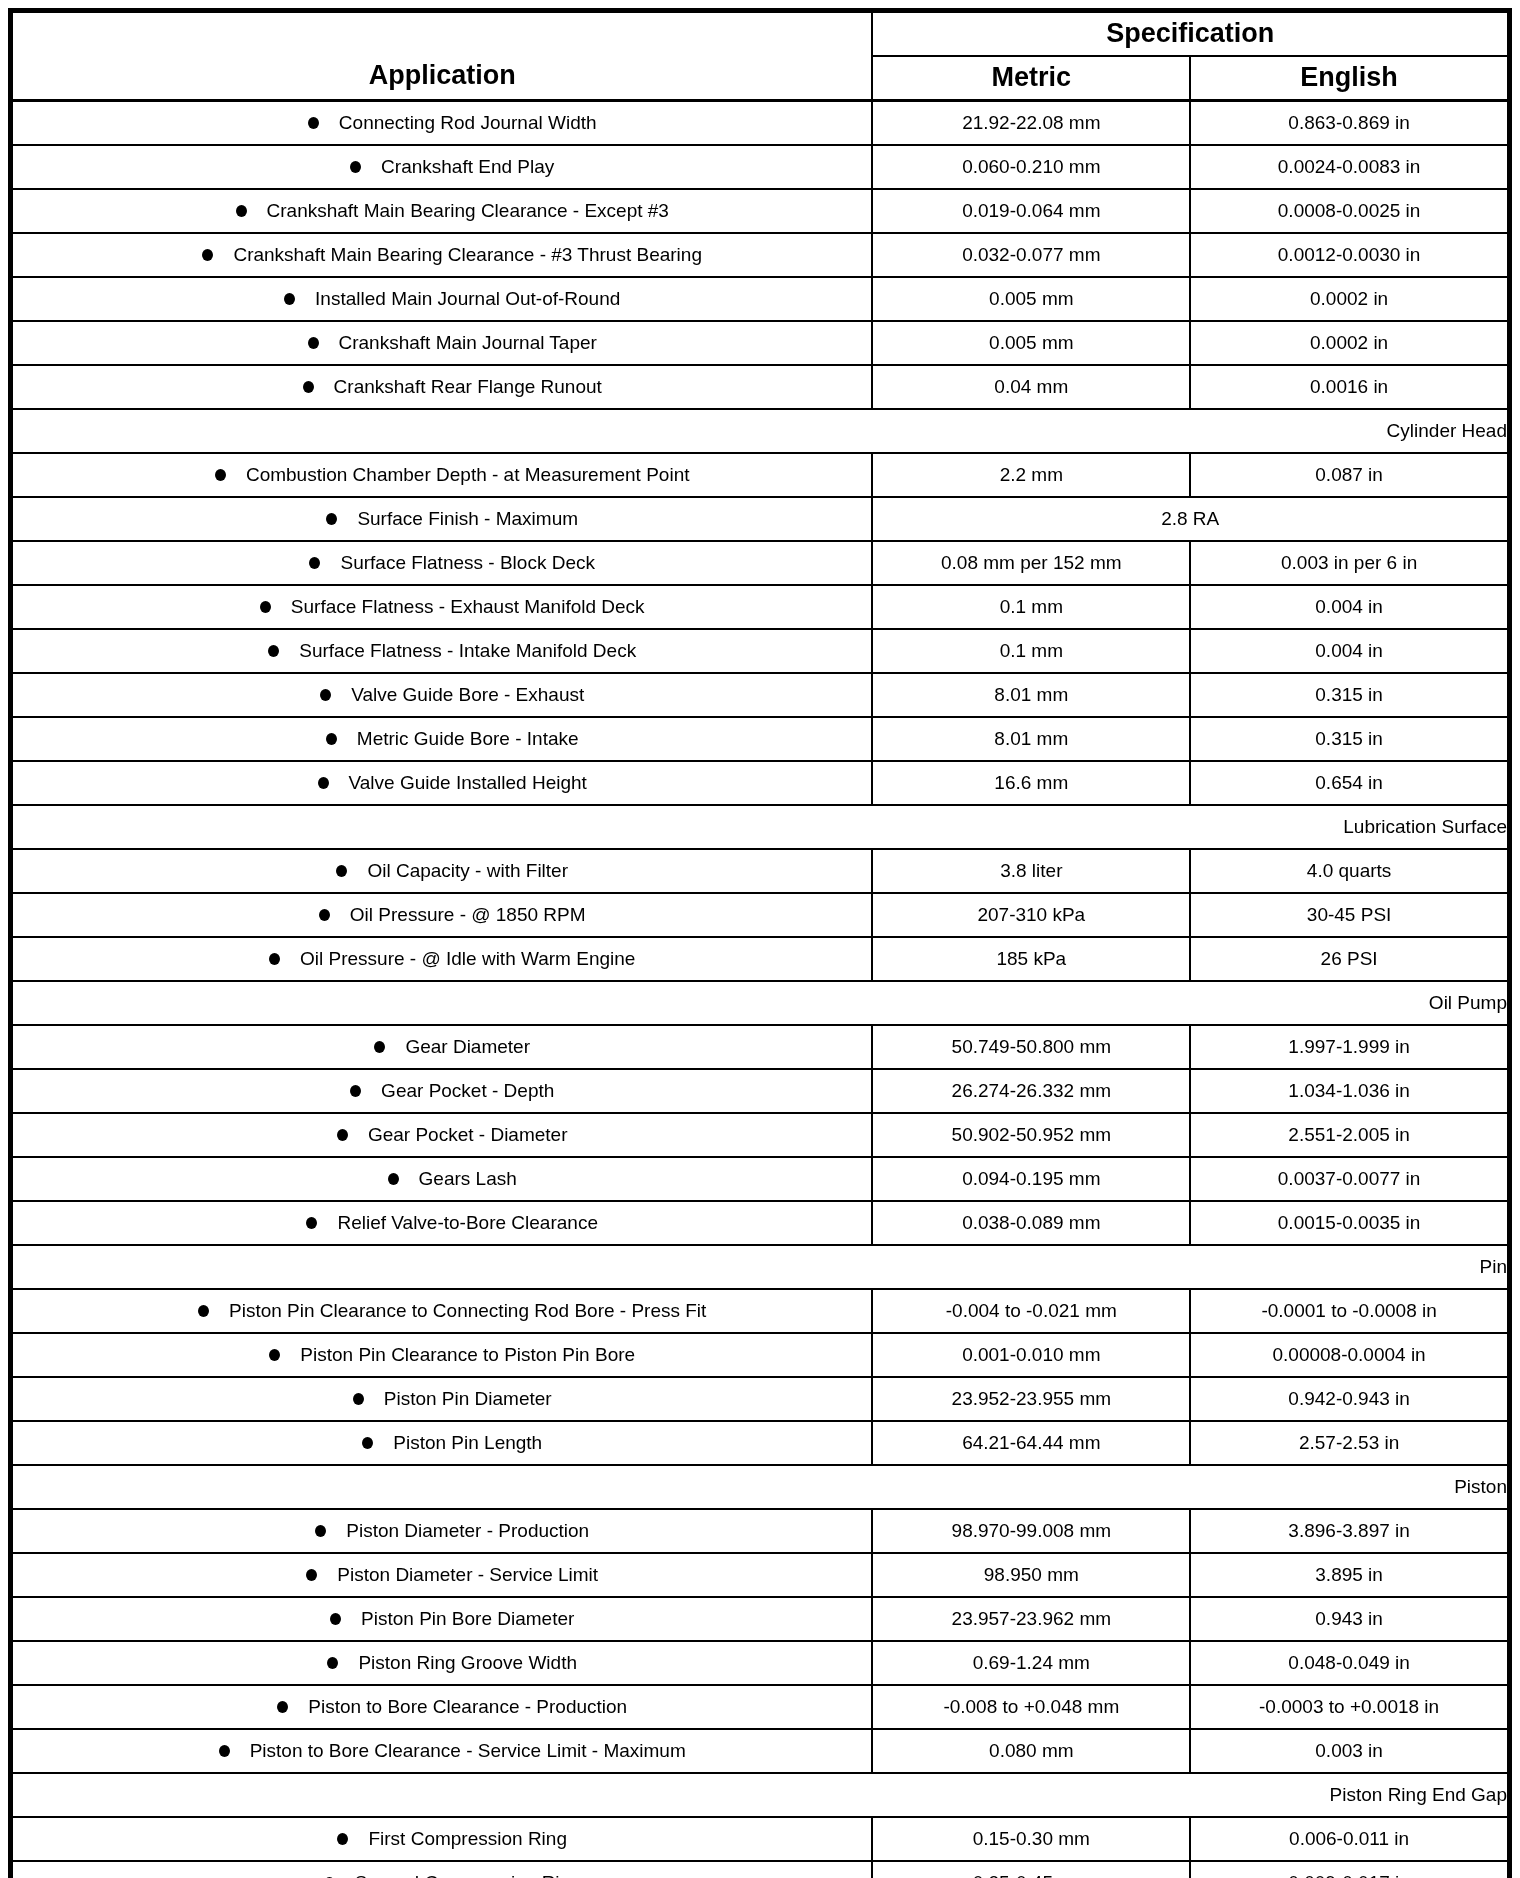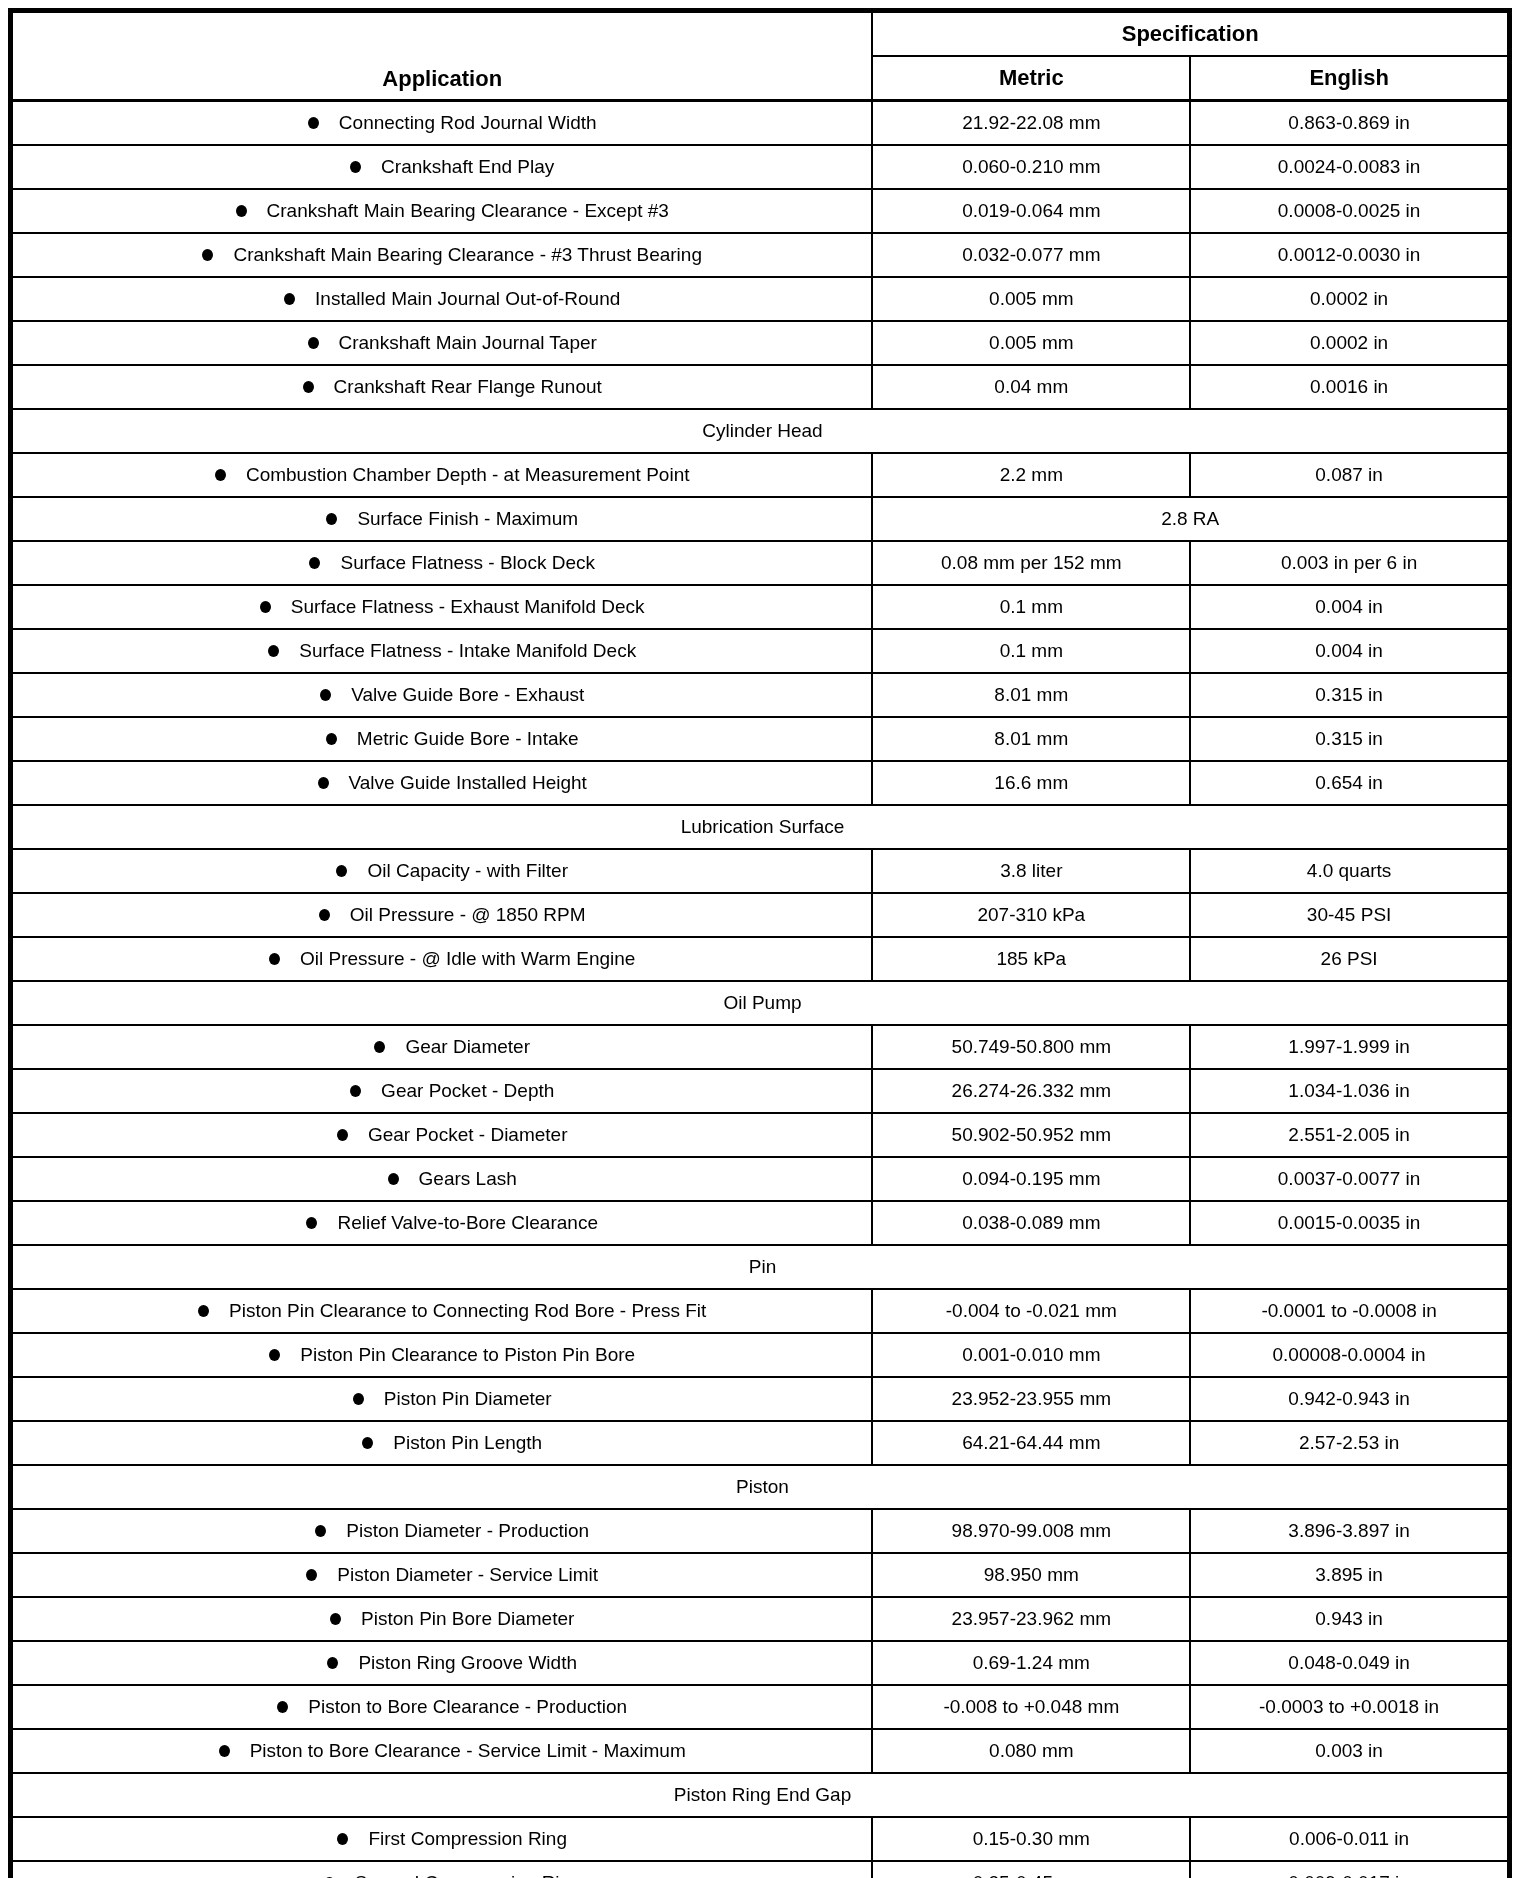--- a/index.html
+++ b/index.html
@@ -33,21 +33,21 @@
     height: 42px;
     padding: 0;
     font-size: 19px;
     line-height: 1.1;
     vertical-align: middle;
     overflow: hidden;
     white-space: nowrap;
   }
   thead th {
     font-weight: bold;
-    font-size: 22px;
+    font-size: 27px;
     text-align: center;
   }
   th.app-header {
     vertical-align: bottom;
     padding-bottom: 8px;
   }
   thead tr.subhead th, th.app-header {
     border-bottom-width: 3px;
   }
   td.app-cell {
@@ -63,21 +63,21 @@
     margin-right: 20px;
     vertical-align: middle;
   }
   .app-label {
     vertical-align: middle;
   }
   td.val-cell {
     text-align: center;
   }
   tr.section-row td.section-cell {
-    text-align: center;
+    text-align: right;
     padding-left: 5px;
   }
 </style>
 </head>
 <body>
 
 <div class="page">
   <table class="spec-table">
     <colgroup>
       <col class="col-app">

